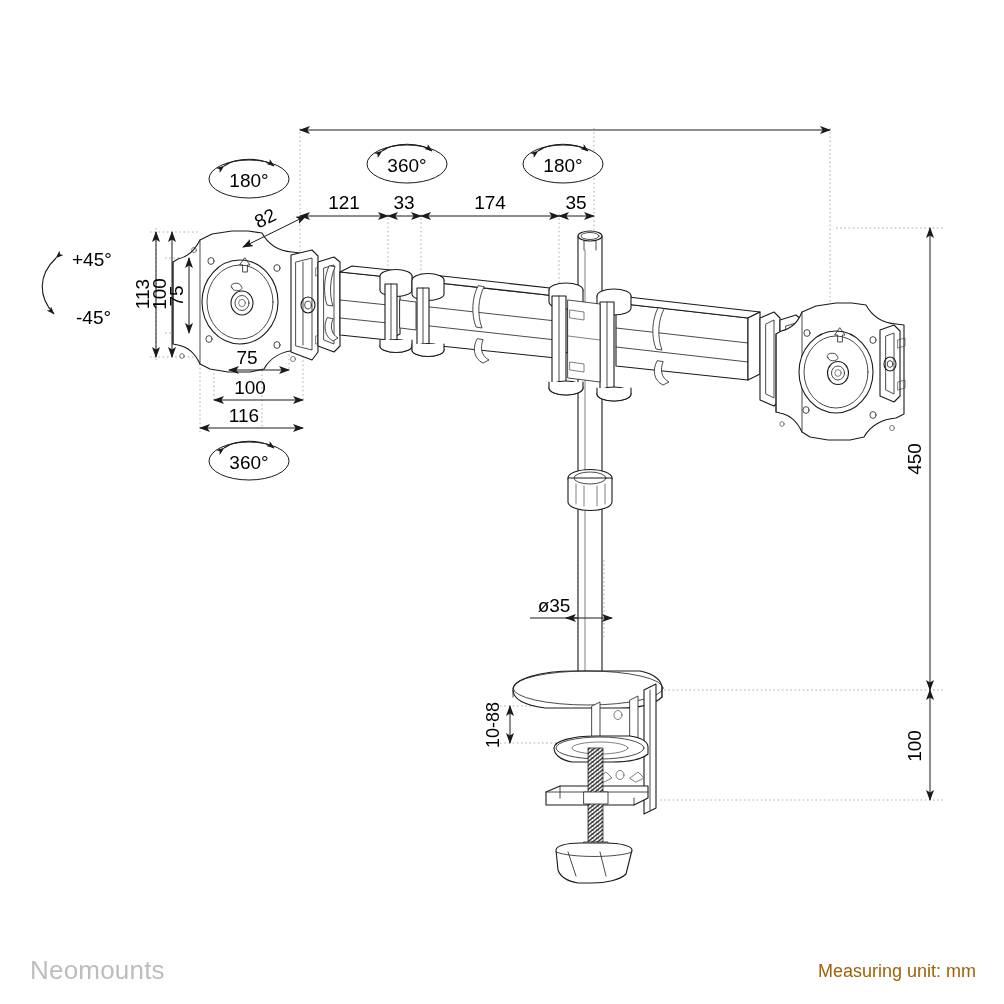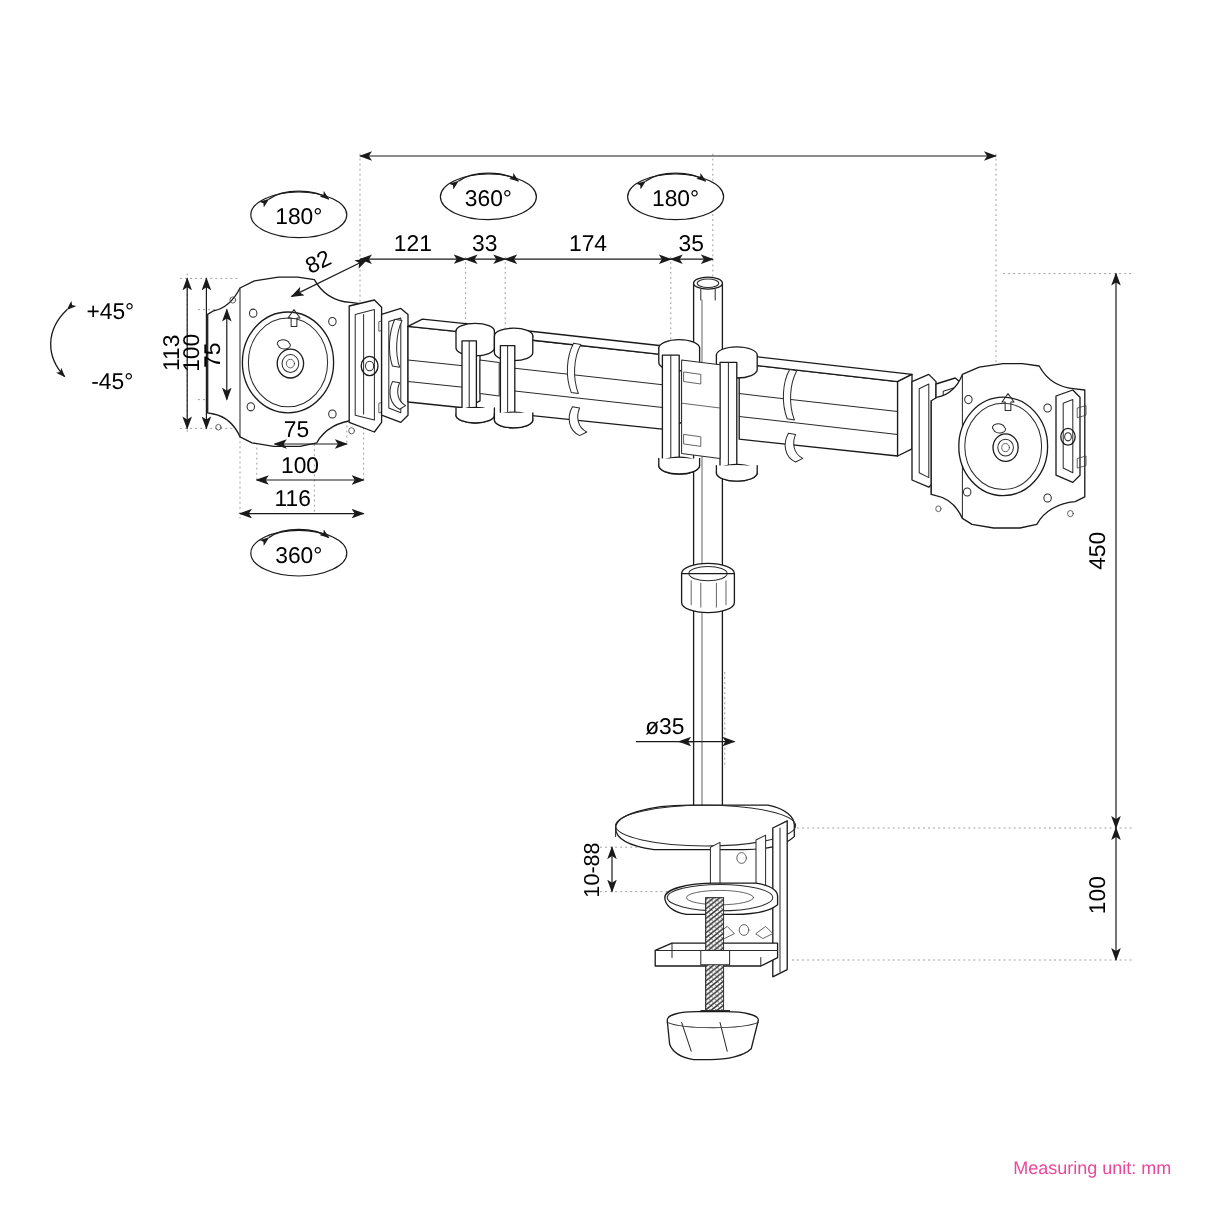--- a/index.html
+++ b/index.html
@@ -14,21 +14,21 @@
   .dimline{stroke:#1a1a1a;stroke-width:1.0;fill:none;}
   .extline{stroke:#9a9a9a;stroke-width:0.8;fill:none;stroke-dasharray:1.6 2.6;}
   .arcline{stroke:#1a1a1a;stroke-width:1.1;fill:none;}
   .ellipse-lbl{stroke:#1a1a1a;stroke-width:1.0;fill:#ffffff;}
   .dimtxt{font-family:"Liberation Sans",sans-serif;font-size:19px;fill:#000;}
   .dimtxt-s{font-family:"Liberation Sans",sans-serif;font-size:18px;fill:#000;}
   .angtxt{font-family:"Liberation Sans",sans-serif;font-size:19px;fill:#000;}
   .footer{position:absolute;left:0;bottom:0;width:1004px;height:70px;}
   .brand{position:absolute;left:30px;bottom:18px;font-size:26px;color:#bdbdbd;
          letter-spacing:0.2px;font-family:"Liberation Sans",sans-serif;}
-  .unit{position:absolute;right:28px;bottom:22px;font-size:15px;color:#ec4899;
+  .unit{position:absolute;right:28px;bottom:22px;font-size:18px;color:#a16207;
         font-family:"Liberation Sans",sans-serif;}
 </style>
 </head>
 <body>
 
 <div id="sheet">
 
 <svg width="1004" height="1004" viewBox="0 0 1004 1004">
 
   <defs>
@@ -400,16 +400,17 @@
 
   <g>
     <ellipse class="ellipse-lbl" cx="563" cy="164" rx="40" ry="19"></ellipse>
     <path class="arcline" d="M538,151 C550,142 576,142 588,151" marker-start="url(#arrTiny)" marker-end="url(#arrTiny)"></path>
     <text class="angtxt" x="563" y="172" text-anchor="middle">180°</text>
   </g>
 
 </svg>
 
   <div class="footer">
+    <div class="brand">Neomounts</div>
     <div class="unit">Measuring unit: mm</div>
   </div>
 
 </div>
 
 </body></html>

